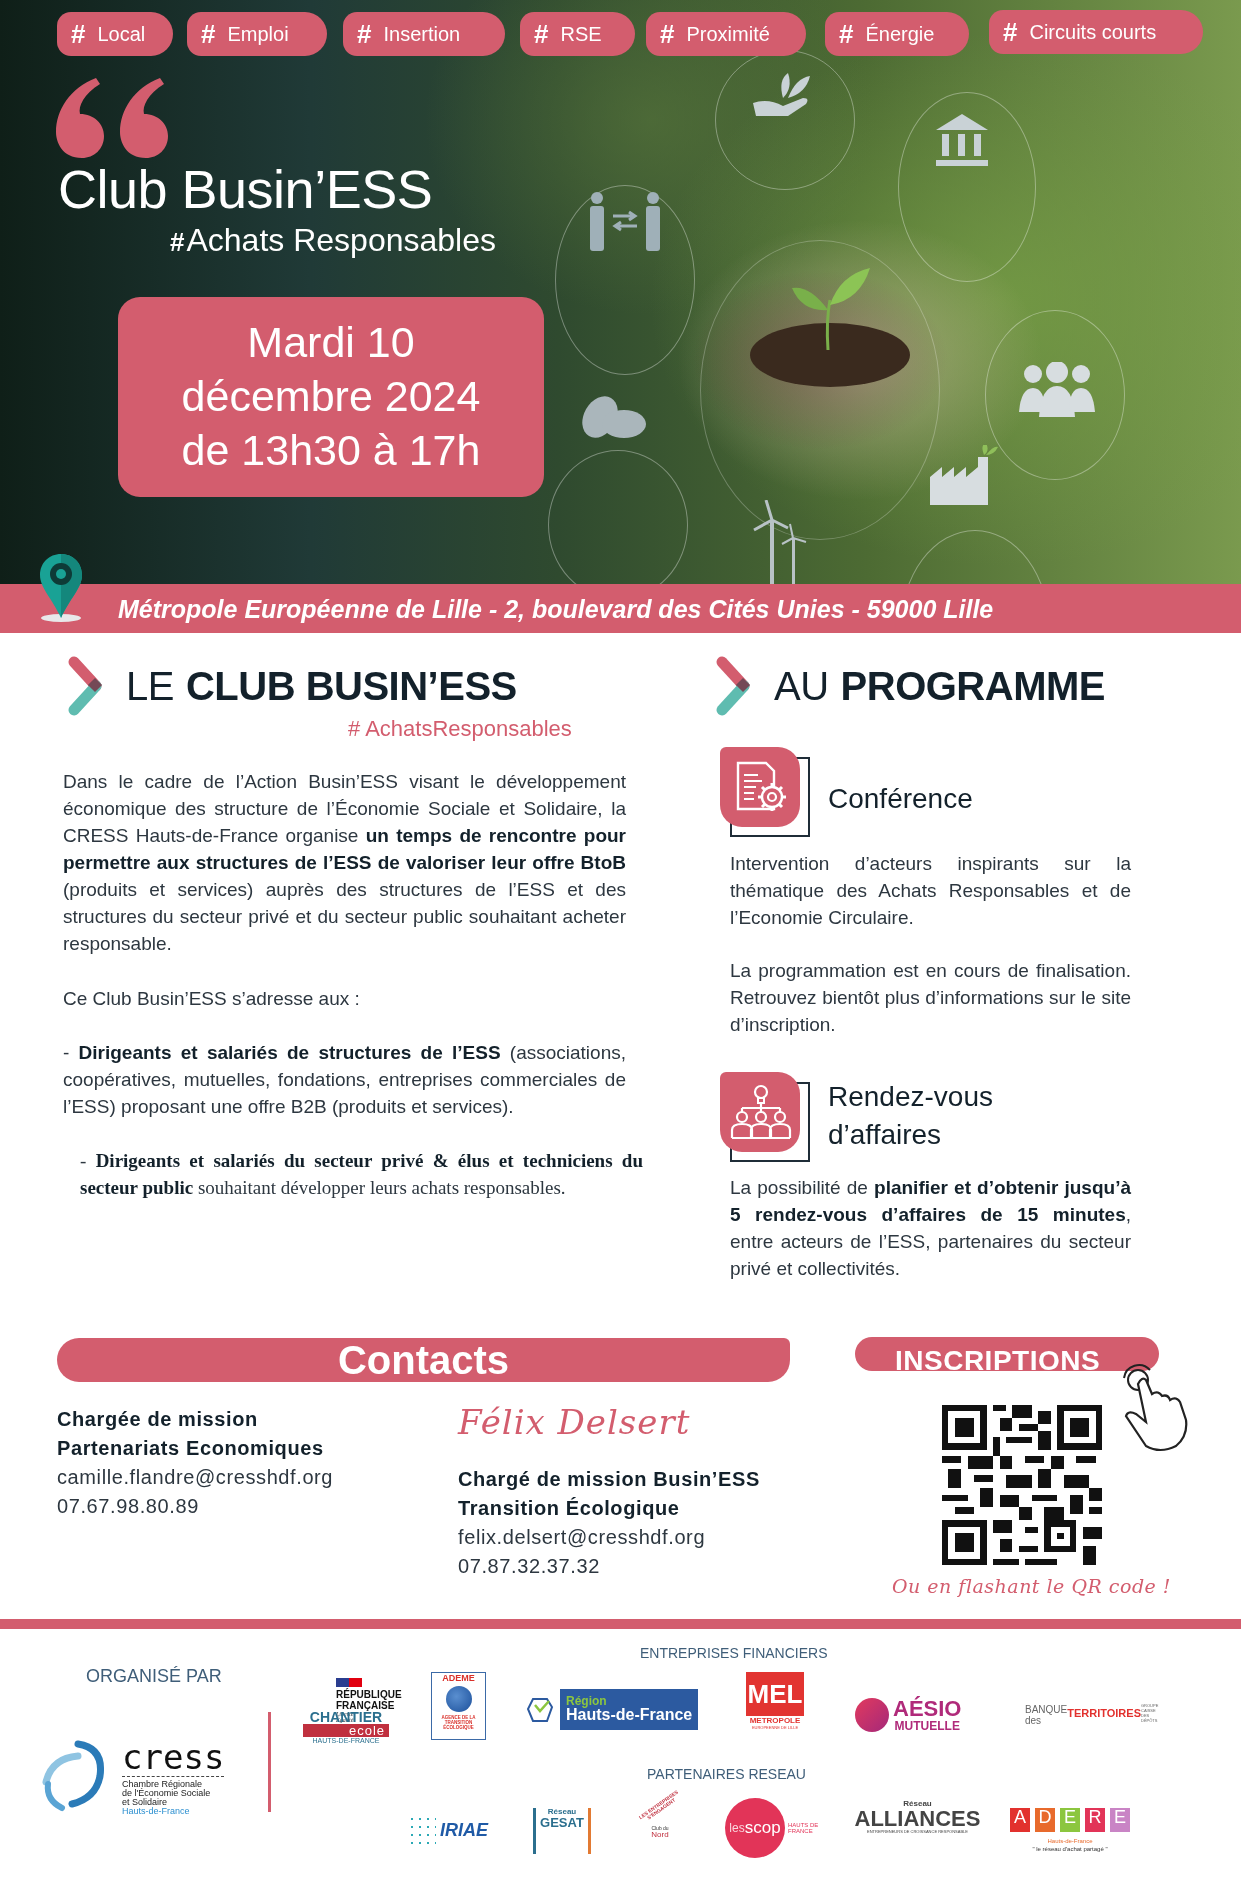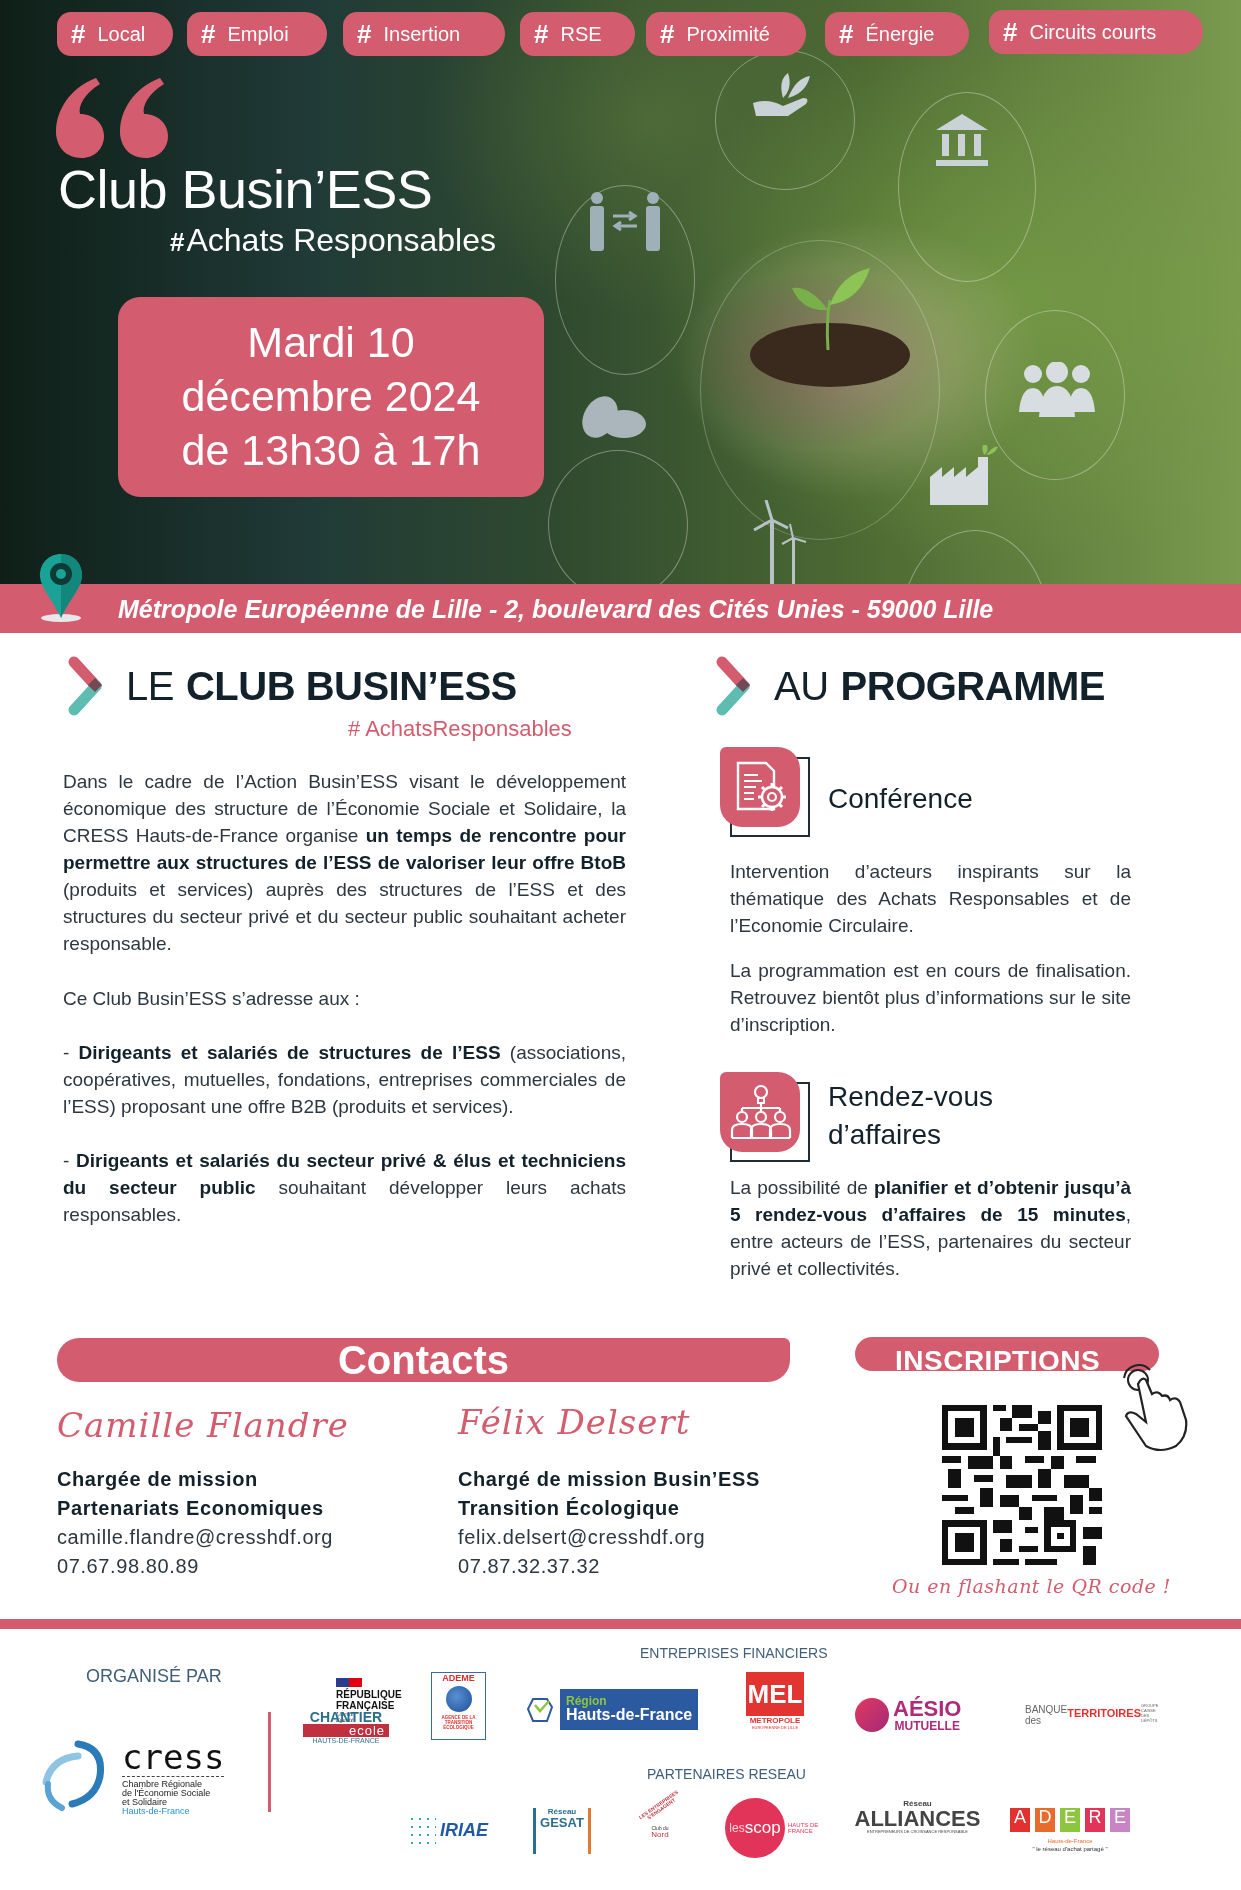--- a/index.html
+++ b/index.html
@@ -199,21 +199,21 @@
 </div>
 <div class="pink-hashtag"># AchatsResponsables</div>
 
 <div class="body-text" style="left:63px;top:768px;width:563px;">
   <span>Dans le cadre de l’Action Busin’ESS visant le développement économique des structure de l’Économie Sociale et Solidaire, la CRESS Hauts-de-France organise </span><b>un temps de rencontre pour permettre aux structures de l’ESS de valoriser leur offre BtoB</b><span> (produits et services) auprès des structures de l’ESS et des structures du secteur privé et du secteur public souhaitant acheter responsable.</span>
 </div>
 <div class="body-text" style="left:63px;top:985px;width:563px;">Ce Club Busin’ESS s’adresse aux :</div>
 <div class="body-text" style="left:63px;top:1039px;width:563px;">
   <span>- </span><b>Dirigeants et salariés de structures de l’ESS</b><span> (associations, coopératives, mutuelles, fondations, entreprises commerciales de l’ESS) proposant une offre B2B (produits et services).</span>
 </div>
-<div class="body-text" style="left:63px;top:1147px;width:563px;">
+<div class="body-text" style="left:80px;top:1147px;width:563px;font-family:Liberation Serif, serif;">
   <span>- </span><b>Dirigeants et salariés du secteur privé &amp; élus et techniciens du secteur public</b><span> souhaitant développer leurs achats responsables.</span>
 </div>
 
 <div class="section-head" style="left:714px;top:656px;">
   <svg class="chev" viewBox="0 0 40 60">
     <line x1="8" y1="6" x2="30" y2="30" stroke="#d35d6e" stroke-width="11" stroke-linecap="round"></line>
     <line x1="30" y1="30" x2="8" y2="54" stroke="#5fbcb0" stroke-width="11" stroke-linecap="round"></line>
     <rect x="24" y="24" width="10" height="10" transform="rotate(45 29 29)" fill="#744956"></rect>
   </svg>
   <span class="sh-light">AU</span>
@@ -225,21 +225,21 @@
   <div class="fill"></div>
   <svg style="position:absolute;left:12px;top:12px;" width="58" height="58" viewBox="0 0 58 58">
     <path d="M6 4 H34 L42 12 V50 H6 Z" fill="none" stroke="#fff" stroke-width="2.4"></path>
     <path d="M12 16 H26 M12 22 H30 M12 28 H24 M12 34 H22 M12 40 H22" stroke="#fff" stroke-width="2.2"></path>
     <circle cx="40" cy="38" r="10" fill="#d35d6e" stroke="#fff" stroke-width="2.4"></circle>
     <circle cx="40" cy="38" r="4" fill="none" stroke="#fff" stroke-width="2.2"></circle>
     <path d="M40 24 V28 M40 48 V52 M26 38 H30 M50 38 H54 M30 28 L33 31 M47 45 L50 48 M50 28 L47 31 M33 45 L30 48" stroke="#fff" stroke-width="3"></path>
   </svg>
 </div>
 <div class="prog-title" style="left:828px;top:780px;">Conférence</div>
-<div class="body-text" style="left:730px;top:850px;width:401px;margin-top:8px;">Intervention d’acteurs inspirants sur la thématique des Achats Responsables et de l’Economie Circulaire.</div>
+<div class="body-text" style="left:730px;top:850px;width:401px;">Intervention d’acteurs inspirants sur la thématique des Achats Responsables et de l’Economie Circulaire.</div>
 <div class="body-text" style="left:730px;top:957px;width:401px;">La programmation est en cours de finalisation. Retrouvez bientôt plus d’informations sur le site d’inscription.</div>
 
 <div class="prog-icon" style="left:720px;top:1072px;">
   <div class="frame"></div>
   <div class="fill"></div>
   <svg style="position:absolute;left:10px;top:10px;" width="62" height="62" viewBox="0 0 62 62">
     <circle cx="31" cy="10" r="6" fill="none" stroke="#fff" stroke-width="2.2"></circle>
       <rect x="28" y="16" width="6" height="5" fill="none" stroke="#fff" stroke-width="2"></rect>
     <path d="M31 21 V26 M12 26 H50 M12 26 V30 M31 26 V30 M50 26 V30" stroke="#fff" stroke-width="2.2"></path>
     <circle cx="12" cy="35" r="5" fill="none" stroke="#fff" stroke-width="2.2"></circle>
@@ -252,21 +252,20 @@
   <div>Rendez-vous</div>
   <div>d’affaires</div>
 </div>
 <div class="body-text" style="left:730px;top:1174px;width:401px;">
   <span>La possibilité de </span><b>planifier et d’obtenir jusqu’à 5 rendez-vous d’affaires de 15 minutes</b><span>, entre acteurs de l’ESS, partenaires du secteur privé et collectivités.</span>
 </div>
 
 <div class="contacts-bar">Contacts</div>
 
 <div class="contact" style="left:57px;top:1405px;">
-  <div class="name">Camille Flandre</div>
   <div class="role">Chargée de mission</div>
   <div class="role">Partenariats Economiques</div>
   <div class="info">camille.flandre@cresshdf.org</div>
   <div class="info">07.67.98.80.89</div>
 </div>
 
 <div class="contact" style="left:458px;top:1402px;">
   <div class="name" style="margin-bottom:23px;">Félix Delsert</div>
   <div class="role">Chargé de mission Busin’ESS</div>
   <div class="role">Transition Écologique</div>

